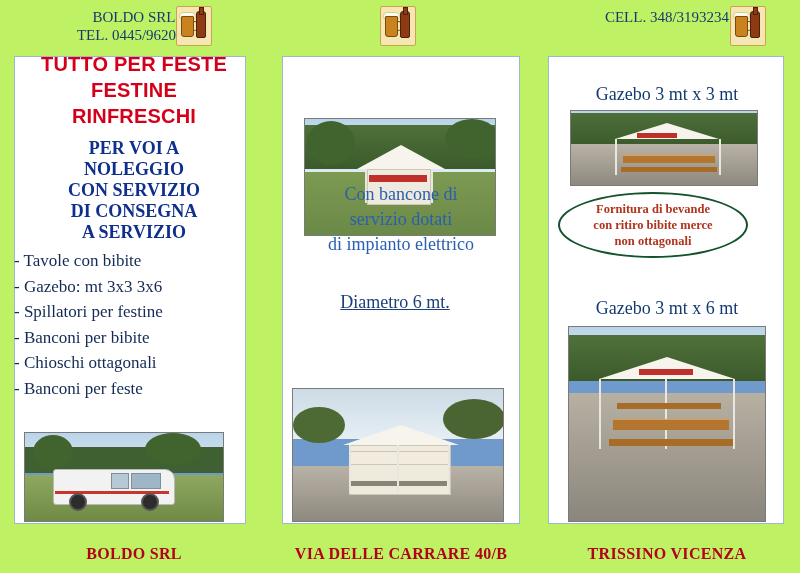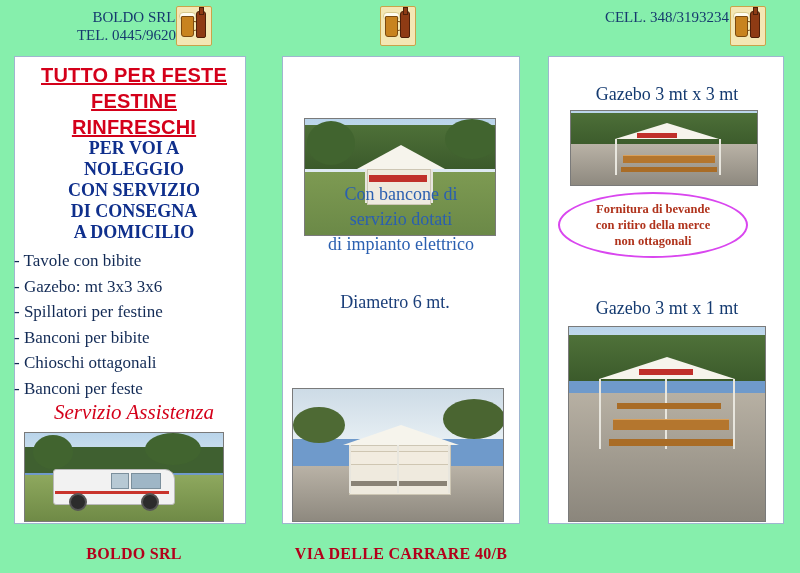--- a/index.html
+++ b/index.html
@@ -10,21 +10,21 @@
     width: 800px;
     height: 573px;
     background: #ffffff;
     font-family: "Liberation Serif", serif;
     overflow: hidden;
   }
   .page {
     position: relative;
     width: 800px;
     height: 573px;
-    background: #86efac;
+    background: #bef264;
   }
 
   
   .columns {
     position: absolute;
     top: 0;
     left: 0;
     width: 800px;
     height: 573px;
     display: flex;
@@ -298,38 +298,39 @@
   }
   .c2-text span { display: block; }
   .c2-diam {
     position: absolute;
     left: 0; right: 12px;
     top: 292px;
     text-align: center;
     color: #1b3f7a;
     font-size: 18px;
     font-family: "Liberation Serif", serif;
+    text-decoration: underline;
   }
 
   
   .c3-heading {
     position: absolute;
     left: 0; right: 0;
     text-align: center;
     color: #143a70;
     font-size: 18px;
     font-family: "Liberation Serif", serif;
   }
   .oval {
     position: absolute;
     left: 24px;
     top: 192px;
     width: 186px;
     height: 62px;
-    border: 2px solid #d946ef;
+    border: 2px solid #14532d;
     border-radius: 50%;
     display: flex;
     flex-direction: column;
     align-items: center;
     justify-content: center;
     color: #b0331c;
     font-family: "Liberation Serif", serif;
     font-weight: bold;
     font-size: 12.5px;
     line-height: 16px;
@@ -369,44 +370,43 @@
       <div class="logo" style="left:176px;">
         <div class="logo-inner">
           <div class="froth"></div>
           <div class="mug"></div>
           <div class="bottle"></div>
         </div>
       </div>
 
       <div class="panel panel-1"></div>
 
-      <div class="c1-title" style="top:62px;text-decoration:underline;">
+      <div class="c1-title" style="top:51px;">
         <span class="t1">TUTTO PER FESTE</span>
         <span class="t1">FESTINE</span>
         <span class="t1">RINFRESCHI</span>
       </div>
 
       <div class="c1-sub" style="top:138px;text-align:center;">
         <span>PER VOI A</span>
         <span>NOLEGGIO</span>
         <span>CON SERVIZIO</span>
         <span>DI CONSEGNA</span>
-        <span>A DOMICILIO</span>
+        <span>A SERVIZIO</span>
       </div>
 
       <div class="c1-list">
         <div>- Tavole con bibite</div>
         <div>- Gazebo: mt 3x3  3x6</div>
         <div>- Spillatori per festine</div>
         <div>- Banconi per bibite</div>
         <div>- Chioschi ottagonali</div>
         <div>- Banconi per feste</div>
       </div>
 
-      <div class="c1-script">Servizio Assistenza</div>
 
       <div class="photo" style="left:24px; top:432px; width:198px; height:88px;">
         <div class="sky"></div>
         <div class="hedge" style="top:14px; height:26px;"></div>
         <div class="tree-blob" style="left:8px; top:2px; width:40px; height:34px;"></div>
         <div class="tree-blob" style="left:120px; top:0px; width:56px; height:32px;"></div>
         <div class="ground" style="height:52%; background:linear-gradient(#8ea85e,#6f8a46);"></div>
         <div class="van-body" style="left:28px; top:36px; width:120px; height:34px;"></div>
         <div class="van-window" style="left:106px; top:40px; width:28px; height:14px;"></div>
         <div class="van-window" style="left:86px; top:40px; width:16px; height:14px; background:#b7c9d4;"></div>
@@ -494,36 +494,37 @@
         <div class="roof" style="left:44px; top:12px; border-left-width:52px; border-right-width:52px; border-bottom-width:16px;"></div>
         <div class="banner-red" style="left:66px; top:22px; width:40px; height:5px;"></div>
         <div class="leg" style="left:44px; top:28px; height:36px;"></div>
         <div class="leg" style="left:148px; top:28px; height:36px;"></div>
         <div class="table-wood" style="left:52px; top:44px; width:92px; height:7px;"></div>
         <div class="bench-wood" style="left:50px; top:56px; width:96px; height:5px;"></div>
       </div>
 
       <div class="oval">
         <span>Fornitura di bevande</span>
-        <span>con ritiro della merce</span>
+        <span>con ritiro bibite merce</span>
         <span>non ottagonali</span>
       </div>
 
-      <div class="c3-heading" style="top:298px;">Gazebo 3 mt x 1 mt</div>
+      <div class="c3-heading" style="top:298px;">Gazebo 3 mt x 6 mt</div>
 
       <div class="photo" style="left:34px; top:326px; width:196px; height:194px;">
         <div class="sky" style="height:22%;"></div>
         <div class="trees" style="top:8px; height:46px; background:linear-gradient(#4f7139,#3b5a2b);"></div>
         <div class="ground-gray" style="height:66%; background:linear-gradient(#b7b0a3,#8b867c);"></div>
         <div class="roof" style="left:30px; top:30px; border-left-width:68px; border-right-width:68px; border-bottom-width:22px;"></div>
         <div class="banner-red" style="left:70px; top:42px; width:54px; height:6px;"></div>
         <div class="leg" style="left:30px; top:52px; height:70px;"></div>
         <div class="leg" style="left:96px; top:52px; height:70px;"></div>
         <div class="leg" style="left:164px; top:52px; height:70px;"></div>
         <div class="table-wood" style="left:44px; top:92px; width:116px; height:10px;"></div>
         <div class="bench-wood" style="left:40px; top:112px; width:124px; height:7px;"></div>
         <div class="bench-wood" style="left:48px; top:76px; width:104px; height:6px;"></div>
       </div>
 
+      <div class="footer footer-3">TRISSINO VICENZA</div>
     </div>
 
   </div>
 </div>
 
 </body></html>

